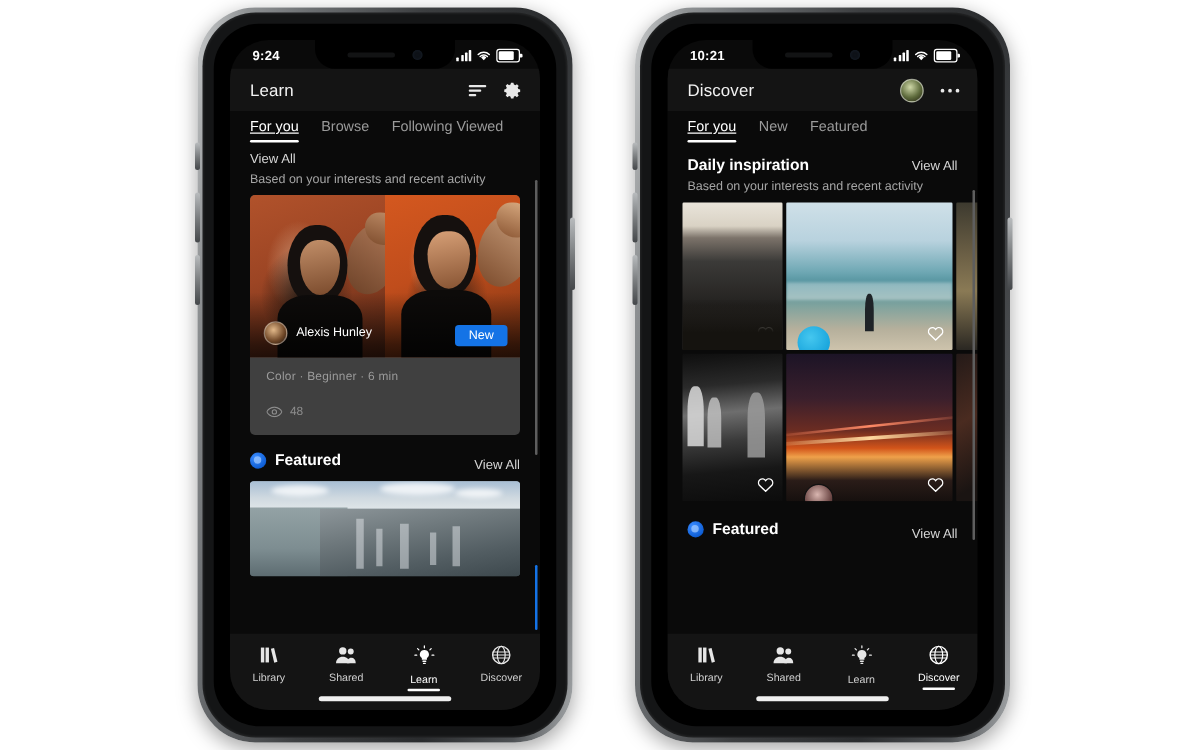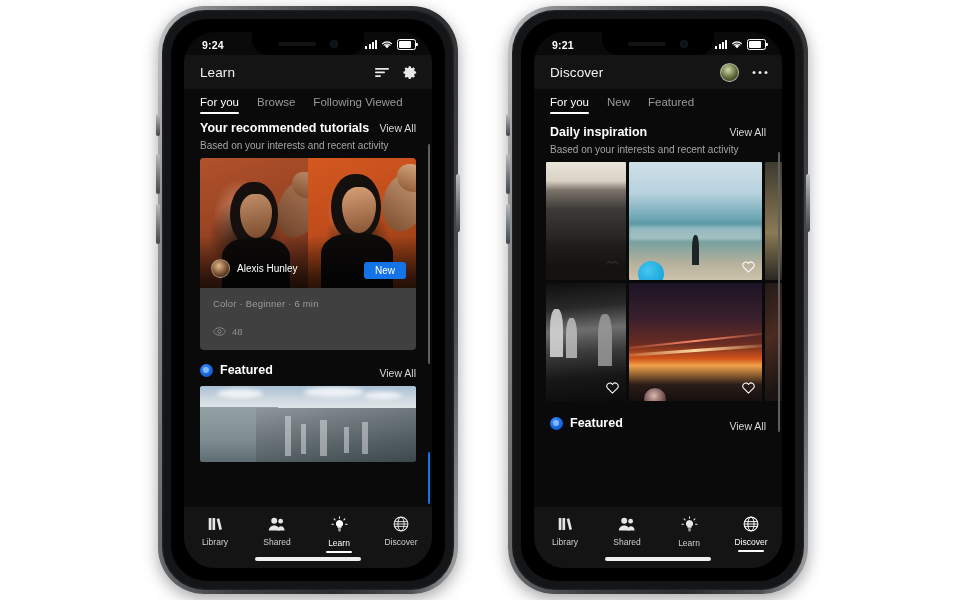--- a/index.html
+++ b/index.html
@@ -71,21 +71,21 @@
     padding:0 14px 0 16px;background:#141414;
   }
   .appbar-title{color:#f2f2f2;font-size:13.5px;letter-spacing:.1px;}
   .appbar-actions{display:flex;align-items:center;gap:13px;}
   .ico{display:flex;align-items:center;justify-content:center;}
 
   .tabs{
     display:flex;align-items:flex-end;gap:18px;padding:6px 16px 0 16px;background:#0a0a0a;
   }
   .tab{font-size:11.5px;color:#9a9a9a;padding-bottom:5px;position:relative;line-height:14px;}
-  .tab.active{color:#ffffff;}
+  .tab.active{color:#ffffff;text-decoration:underline;}
   .tab.active::after{
     content:"";position:absolute;left:0;right:0;bottom:0;height:1.6px;background:#fff;border-radius:1px;
   }
 
   .sec-head{display:flex;align-items:baseline;justify-content:space-between;padding:7px 16px 0 16px;}
   .sec-title{color:#fff;font-size:12.5px;font-weight:bold;}
   .sec-title.featured{display:flex;align-items:center;gap:7px;font-size:12.5px;}
   .viewall{color:#d6d6d6;font-size:10.5px;}
   .sec-sub{color:#a5a5a5;font-size:10px;padding:5px 16px 0 16px;}
 
@@ -254,21 +254,20 @@
             </div>
           </div>
 
           <div class="tabs">
             <div class="tab active">For you</div>
             <div class="tab">Browse</div>
             <div class="tab">Following Viewed</div>
           </div>
 
           <div class="sec-head">
-            <div class="sec-title">Your recommended tutorials</div>
             <div class="viewall">View All</div>
           </div>
           <div class="sec-sub">Based on your interests and recent activity</div>
 
           <div class="card">
             <div class="card-hero">
               <div class="hero-a">
                 <div class="figure" style="left:24%;bottom:0;width:76px;height:112px;">
                   <div class="fig-arm" style="right:-16px;top:4px;width:40px;height:58px;background:linear-gradient(200deg,#b07a59,#6d4228);transform:rotate(16deg);"></div>
                   <div class="fig-hand" style="right:-16px;top:-4px;width:26px;height:26px;background:linear-gradient(200deg,#c08d68,#7d4c2c);"></div>
@@ -385,21 +384,21 @@
     <div class="shell">
       <div class="bezel">
         <div class="screen">
 
           <div class="notch">
             <div class="speaker"></div>
             <div class="frontcam"></div>
           </div>
 
           <div class="statusbar">
-            <div class="status-time">9:21</div>
+            <div class="status-time">10:21</div>
             <div class="status-icons">
               <div class="bars">
                   <i></i>
                   <i></i>
                   <i></i>
                   <i></i>
                 </div>
               <svg width="12" height="9" viewBox="0 0 12 9">
                 <path d="M6 8.2 L3.9 5.9 A3 3 0 0 1 8.1 5.9 Z" fill="#fff"></path>
                 <path d="M1.6 3.6 A6.3 6.3 0 0 1 10.4 3.6" stroke="#fff" stroke-width="1.3" fill="none" stroke-linecap="round"></path>

